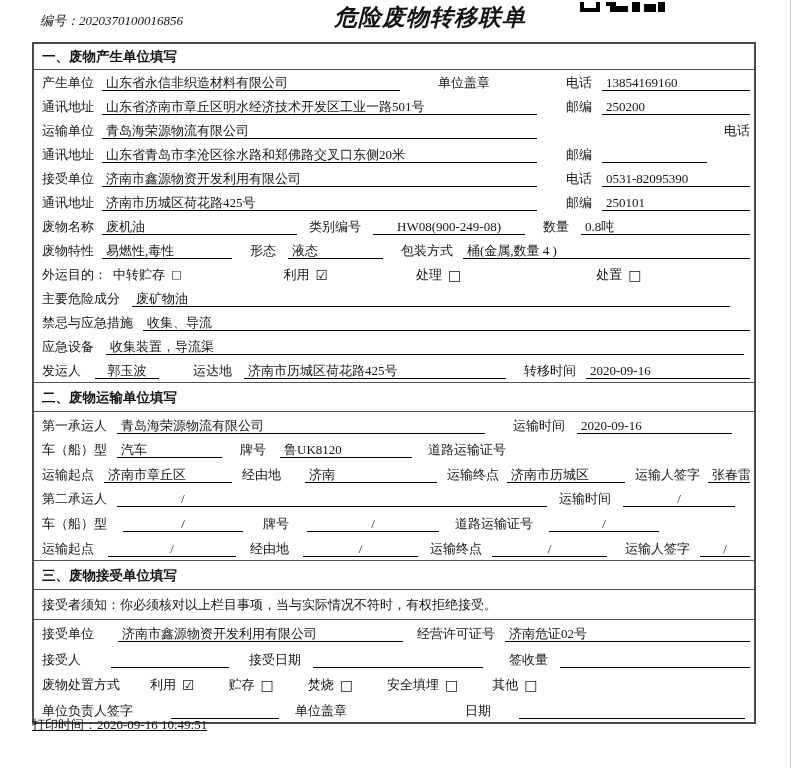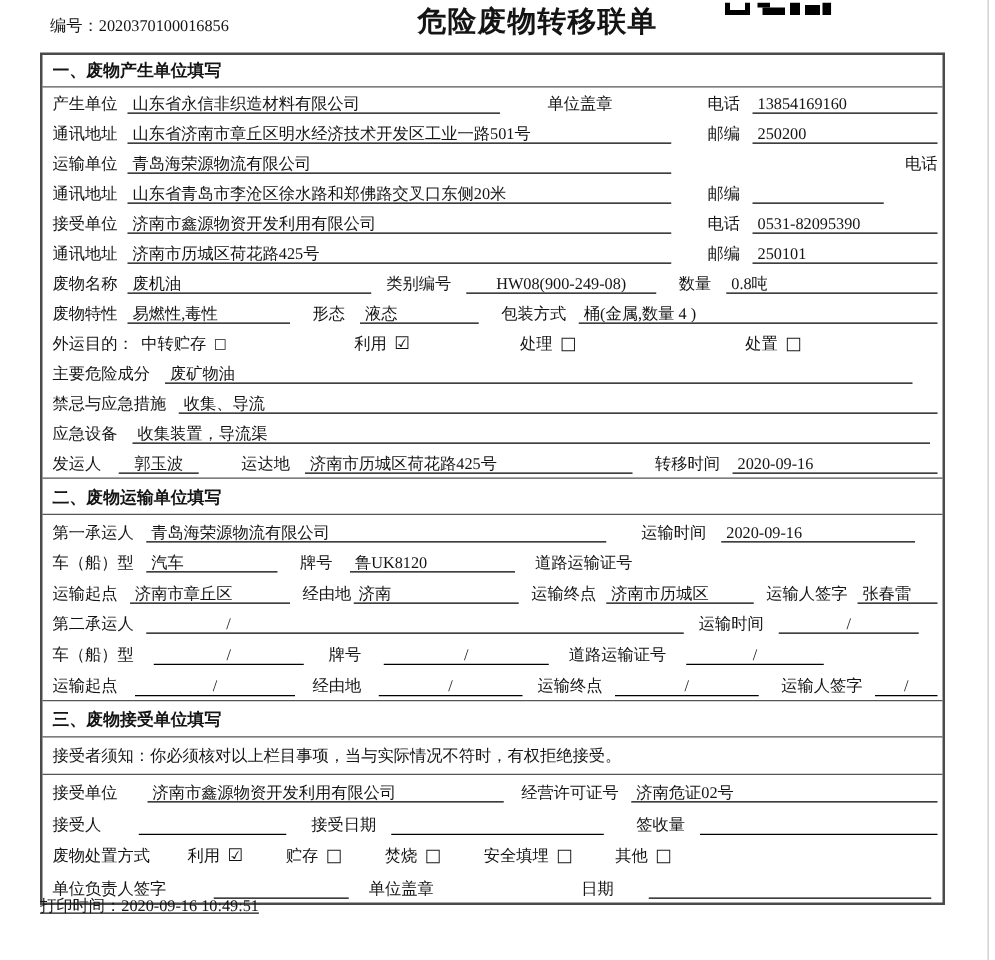--- a/index.html
+++ b/index.html
@@ -1,20 +1,20 @@
 <!DOCTYPE html>
 <html><head>
 <meta charset="utf-8">
 <style>
   html,body{margin:0;padding:0;background:#ffffff;width:796px;height:768px;overflow:hidden;
     font-family:"Liberation Serif","DejaVu Serif",serif;font-size:13px;color:#141414;}
   .page{position:relative;width:796px;height:768px;}
   .page-edge{position:absolute;top:0;right:5px;width:1px;height:768px;background:#c9c9c9;}
   
-  .hdr{position:relative;height:46px;}
+  .hdr{position:relative;height:46px;font-style:italic;}
   .doc-no{position:absolute;left:40px;top:12px;white-space:nowrap;}
   .main-title{position:absolute;left:334px;top:2px;font-size:23px;font-weight:bold;letter-spacing:1px;white-space:nowrap;}
   .qr-frag{position:absolute;left:580px;top:0;}
   
   .form-table{position:absolute;left:32px;top:42px;width:724px;border:2px solid #4a4a4a;background:#fff;box-sizing:border-box;}
   .sec-title{font-weight:bold;font-size:13.5px;padding:4px 8px 3px 8px;border-bottom:1px solid #555;}
   .sec-title.mid{border-top:1px solid #555;padding:6px 8px 4px 8px;}
   .notice{padding:6px 8px 5px 8px;border-bottom:1px solid #555;}
   .row{display:flex;align-items:flex-end;height:24px;padding:0 4px 3px 8px;box-sizing:border-box;}
   .s2 .row{height:24.6px;}
@@ -171,21 +171,21 @@
         <span class="val" style="width:105px;margin-left:10px;">汽车</span>
         <span class="lbl" style="margin-left:18px;">牌号</span>
         <span class="val" style="width:132px;margin-left:14px;">鲁UK8120</span>
         <span class="lbl" style="margin-left:16px;">道路运输证号</span>
       </div>
 
       <div class="row">
         <span class="lbl">运输起点</span>
         <span class="val" style="width:128px;margin-left:10px;">济南市章丘区</span>
         <span class="lbl" style="margin-left:10px;">经由地</span>
-        <span class="val" style="width:132px;margin-left:2px;">济南</span>
+        <span class="val" style="width:132px;margin-left:24px;">济南</span>
         <span class="lbl" style="margin-left:10px;">运输终点</span>
         <span class="val" style="width:118px;margin-left:8px;">济南市历城区</span>
         <span class="lbl" style="margin-left:10px;">运输人签字</span>
         <span class="val grow" style="margin-left:8px;">张春雷</span>
       </div>
 
       <div class="row">
         <span class="lbl">第二承运人</span>
         <span class="val" style="width:430px;margin-left:10px;text-indent:60px;">/</span>
         <span class="lbl" style="margin-left:12px;">运输时间</span>

